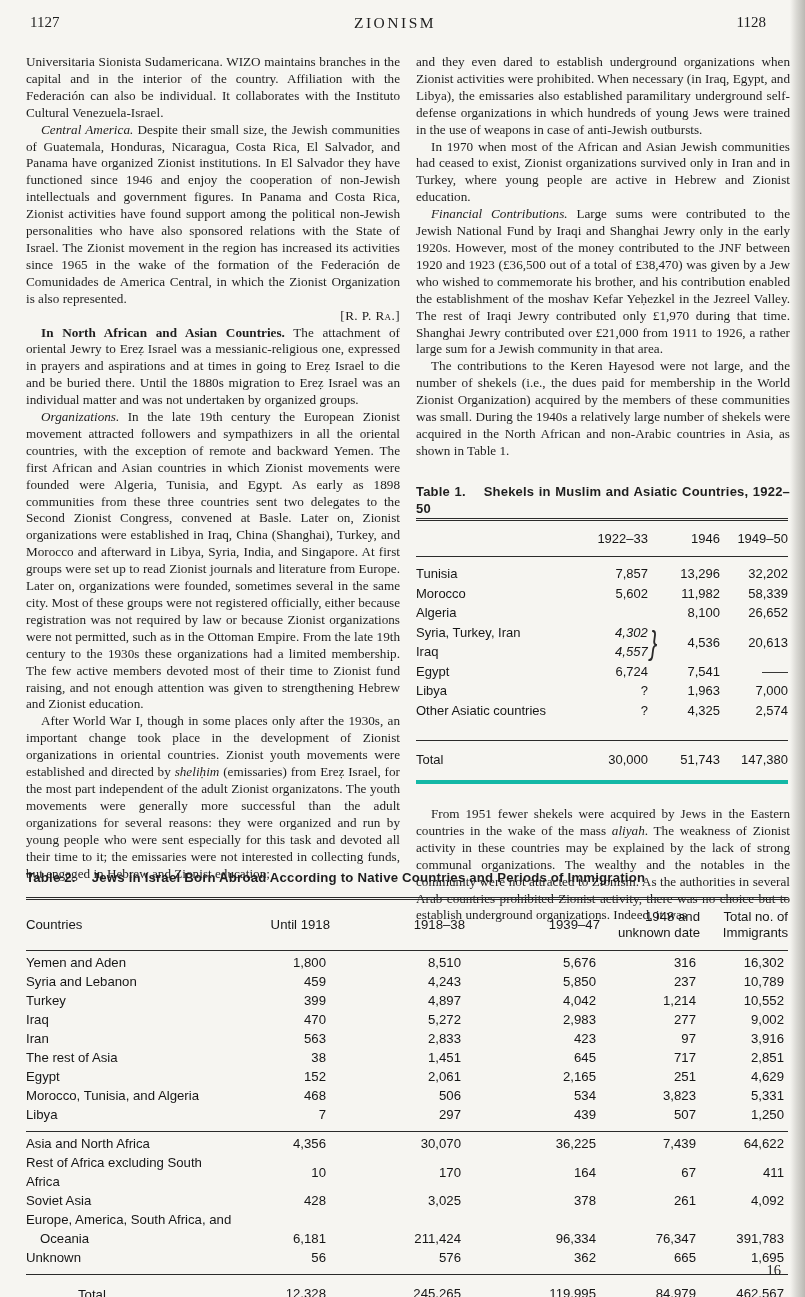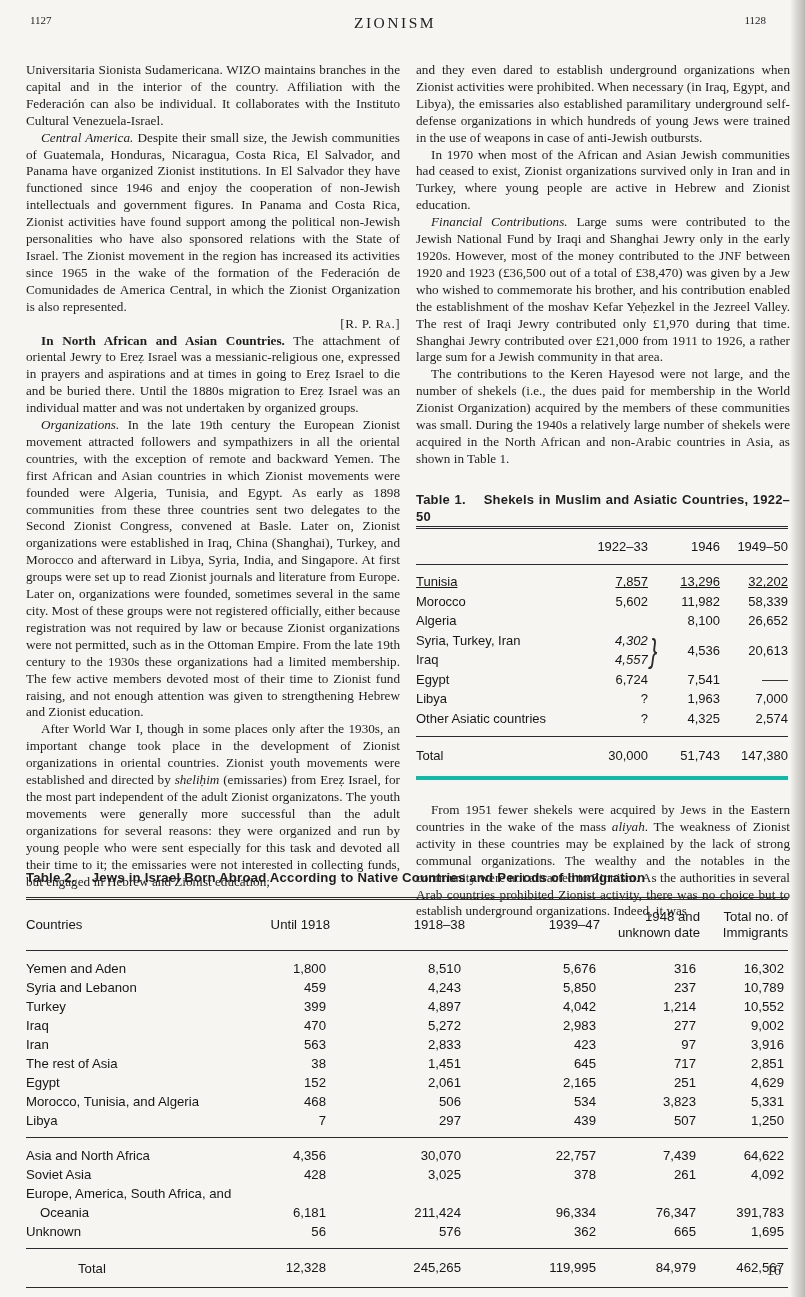--- a/index.html
+++ b/index.html
@@ -8,62 +8,62 @@
     background:#f6f5f1;color:#1e1e1e;
     font-family:"Liberation Serif", serif;
   }
   .scan-edge{
     position:absolute;top:0;right:0;width:15px;height:100%;
     background:linear-gradient(to right, rgba(110,108,100,0) 0%, rgba(110,108,100,0.22) 45%, rgba(95,93,86,0.40) 100%);
     pointer-events:none;
   }
   
   .runhead{position:absolute;top:14px;left:0;width:790px;height:24px;}
-  .folio{font-size:11px;position:absolute;top:0;}
+  .folio{font-size:15px;position:absolute;top:0;}
   .folio.left{left:30px;}
   .folio.right{right:24px;}
   .head-title{position:absolute;left:0;right:0;text-align:center;font-size:15.5px;letter-spacing:2.5px;}
   
-  .cols{position:absolute;top:54px;left:26px;width:764px;display:flex;gap:16px;margin-top:8px;}
+  .cols{position:absolute;top:54px;left:26px;width:764px;display:flex;gap:16px;}
   .col{width:374px;font-size:13.2px;line-height:16.9px;text-align:justify;}
   .col p{margin:0;}
   .ind{text-indent:15px;}
   .lead-i{font-style:italic;}
   .lead-b{font-weight:bold;}
   .attrib{text-align:right;}
   .sc{font-variant:small-caps;letter-spacing:0.4px;}
   
   table{border-collapse:collapse;color:#161616;}
   .num{text-align:right;}
   .lbl{text-align:left;}
   
   .t1-block{margin:24px 0 22px 0;font-family:"Liberation Sans", sans-serif;font-size:13px;}
   .t1-title{font-weight:bold;margin:0 0 15px 0;letter-spacing:0.2px;}
   .t1-title .tnum{margin-right:18px;}
   .t1{width:372px;border-top:3px double #2a2a2a;border-bottom:4px solid #14b8a6;}
   .t1 thead th{font-weight:normal;padding:10px 0 9px 0;border-bottom:1px solid #2a2a2a;}
   .t1 td{padding:0;line-height:19.5px;}
-  .t1 .t1-body tr:first-child td{padding-top:7px;text-decoration:underline;}
-  .t1 .t1-body tr:last-child td{padding-bottom:8px;}
+  .t1 .t1-body tr:first-child td{padding-top:7px;}
+  .t1 .t1-body tr:last-child td{padding-bottom:20px;}
   .t1-total td{border-top:1px solid #2a2a2a;padding:9px 0 10px 0 !important;}
   .brace-wrap{display:flex;justify-content:flex-end;align-items:center;font-style:italic;}
   .brace-nums{text-align:right;}
   .brace{font-size:34px;font-weight:200;line-height:1;transform:scaleX(0.65);margin-right:-11px;color:#2a2a2a;}
   .vmid{vertical-align:middle;}
   
   .t2-block{position:absolute;left:26px;top:870px;width:764px;font-family:"Liberation Sans", sans-serif;font-size:13.2px;}
   .t2-title{font-weight:bold;margin:0 0 12px 0;letter-spacing:0.2px;}
   .t2-title .tnum{margin-right:16px;}
   .t2{width:762px;border-top:3px double #2a2a2a;border-bottom:1px solid #2a2a2a;}
   .t2 thead th{font-weight:normal;vertical-align:middle;line-height:16px;padding:9px 0;border-bottom:1px solid #2a2a2a;}
   .t2 th.ctr{text-align:right;}
   .t2 tbody td{padding:0 4px 0 0;line-height:19px;}
   .t2 tbody td.lbl{padding:0;}
   tbody.sect{border-bottom:1px solid #2a2a2a;}
-  tbody.sect tr:first-child td{padding-top:8px;}
+  tbody.sect tr:first-child td{padding-top:2px;}
   tbody.sect tr:last-child td{padding-bottom:7px;}
   tbody.total-sect td{padding-top:9px;padding-bottom:10px;}
   .indent-lbl{padding-left:52px !important;}
   .indent2{padding-left:14px;}
   tr.vbottom td{vertical-align:bottom;}
   .pageno{position:absolute;top:1262px;right:24px;font-size:14.5px;}
 </style>
 </head>
 <body>
 
@@ -270,23 +270,31 @@
           <td class="num">439</td>
           <td class="num">507</td>
           <td class="num">1,250</td>
         </tr>
       </tbody>
     <tbody class="sect">
         <tr>
           <td class="lbl">Asia and North Africa</td>
           <td class="num">4,356</td>
           <td class="num">30,070</td>
-          <td class="num">22,757</td>
+          <td class="num">36,225</td>
           <td class="num">7,439</td>
           <td class="num">64,622</td>
+        </tr>
+        <tr>
+          <td class="lbl">Rest of Africa excluding South Africa</td>
+          <td class="num">10</td>
+          <td class="num">170</td>
+          <td class="num">164</td>
+          <td class="num">67</td>
+          <td class="num">411</td>
         </tr>
         <tr>
           <td class="lbl">Soviet Asia</td>
           <td class="num">428</td>
           <td class="num">3,025</td>
           <td class="num">378</td>
           <td class="num">261</td>
           <td class="num">4,092</td>
         </tr>
         <tr class="vbottom">

